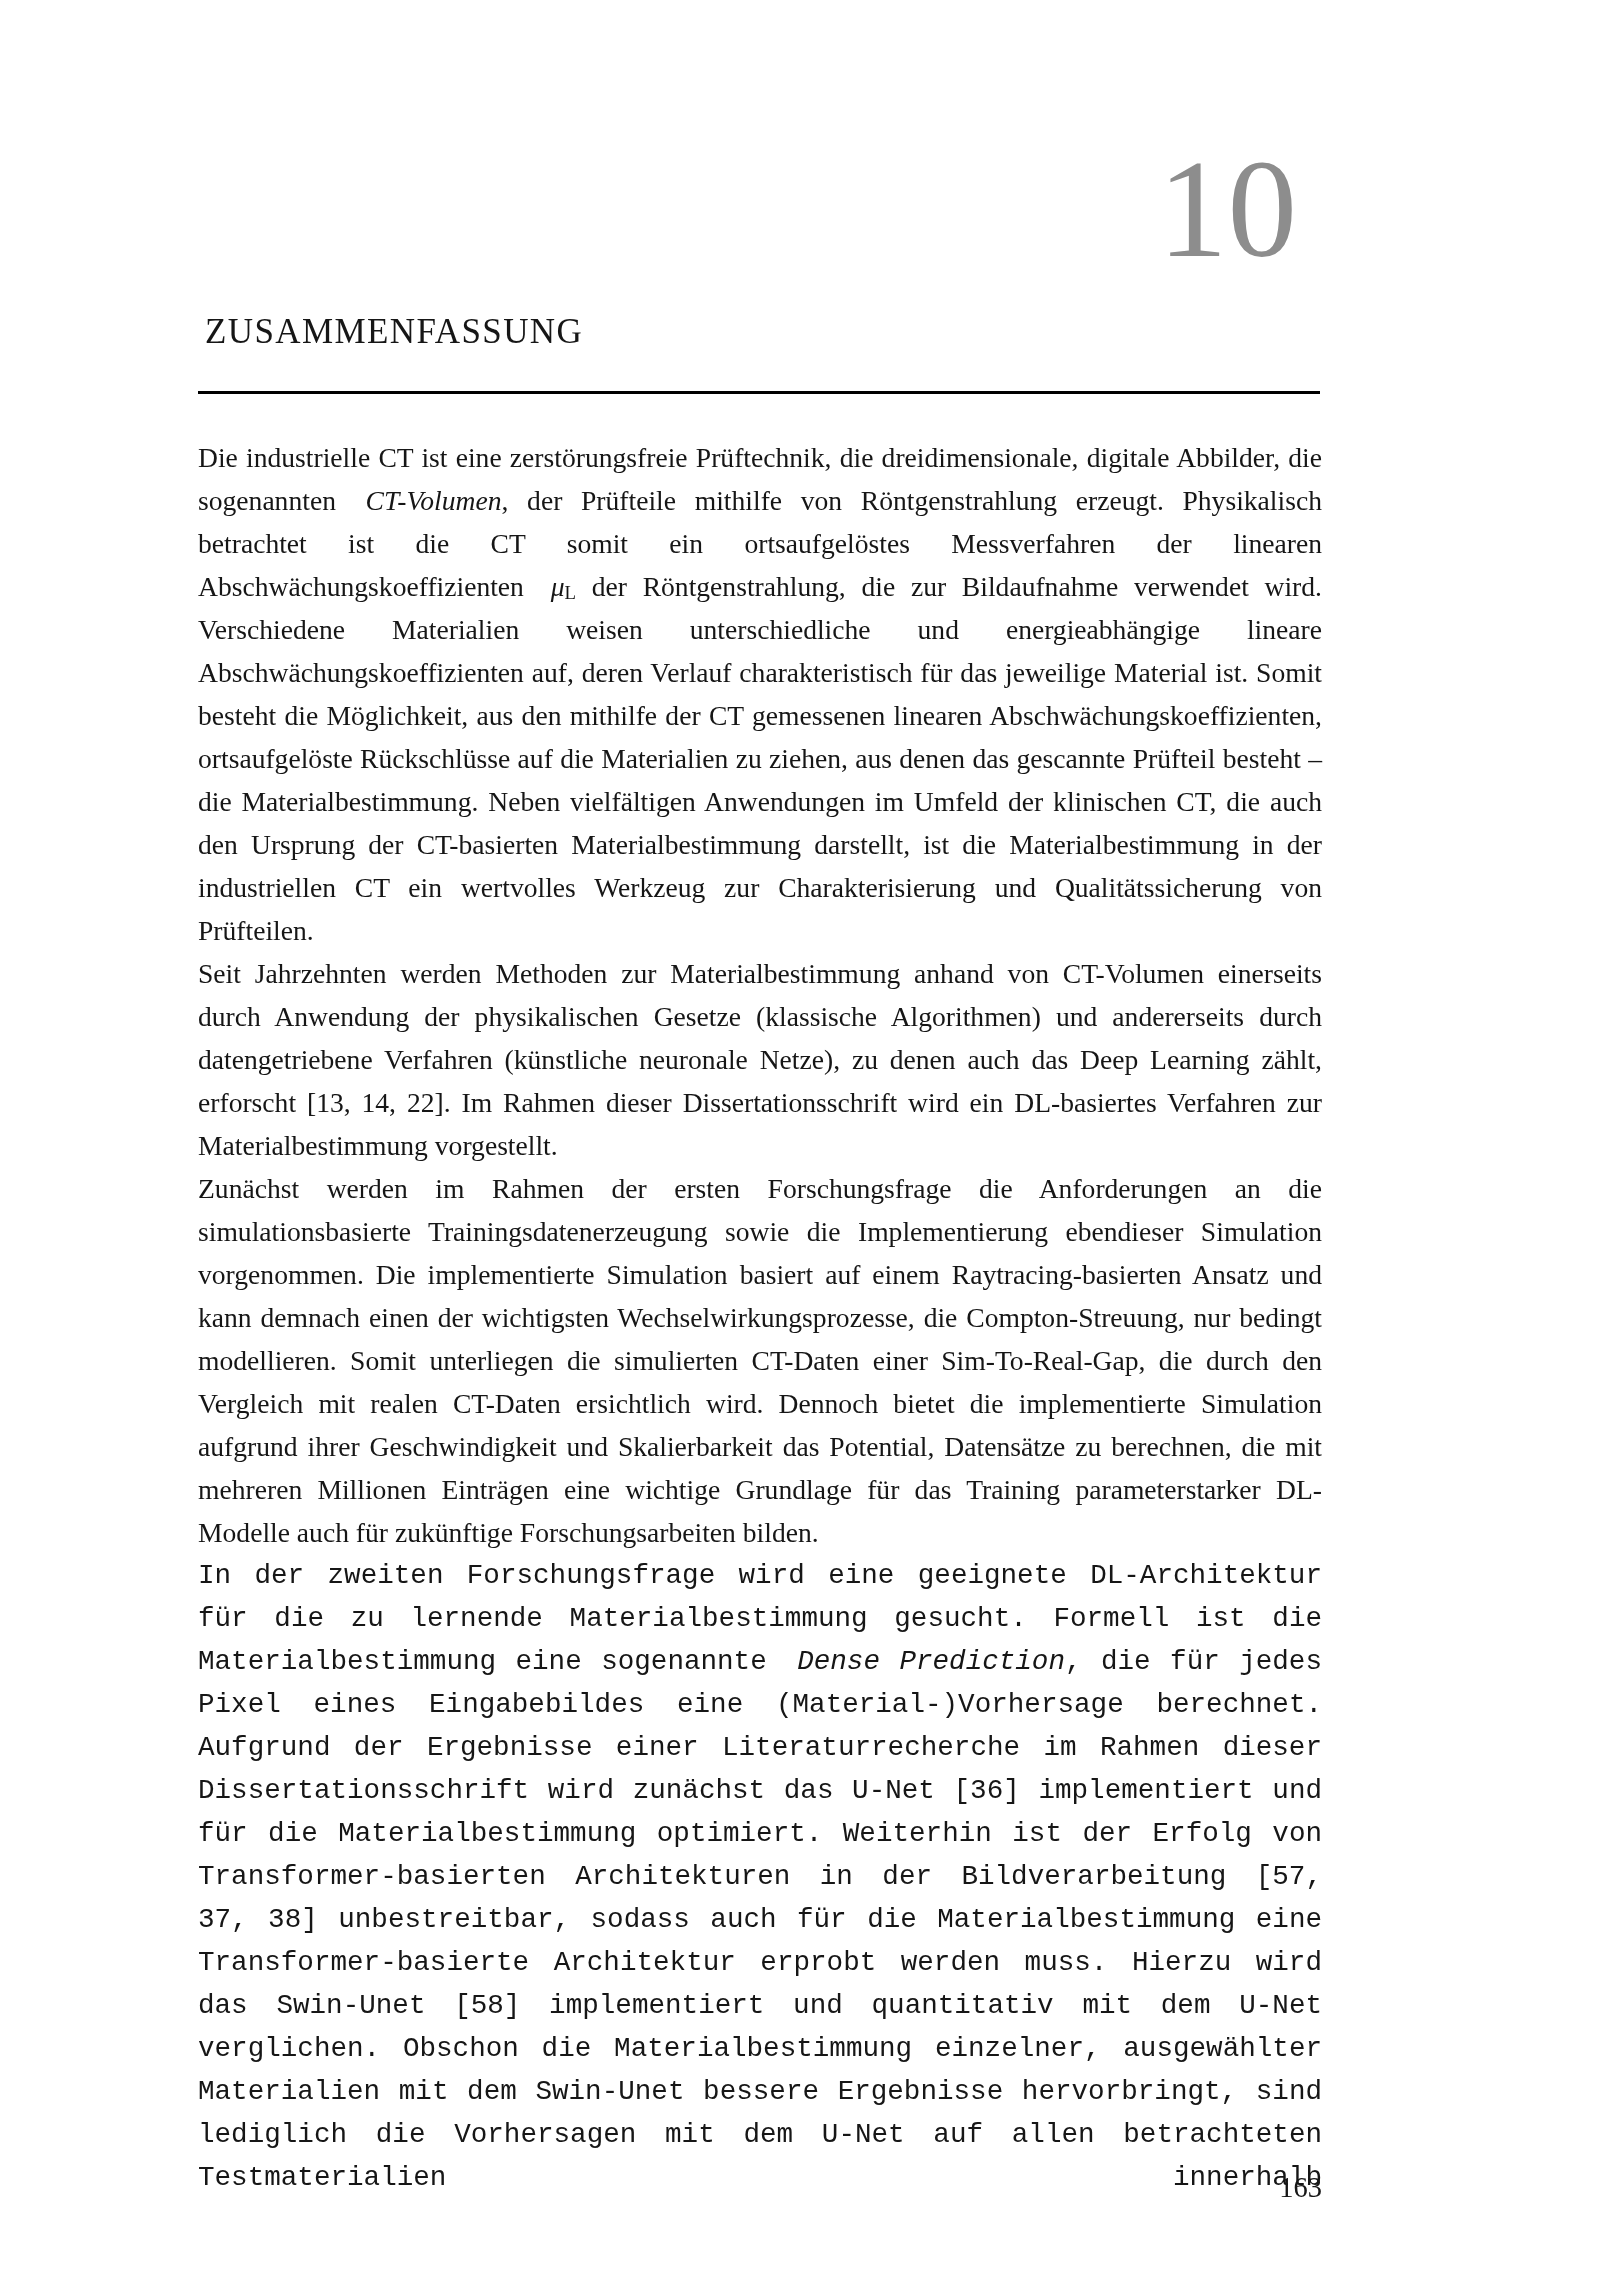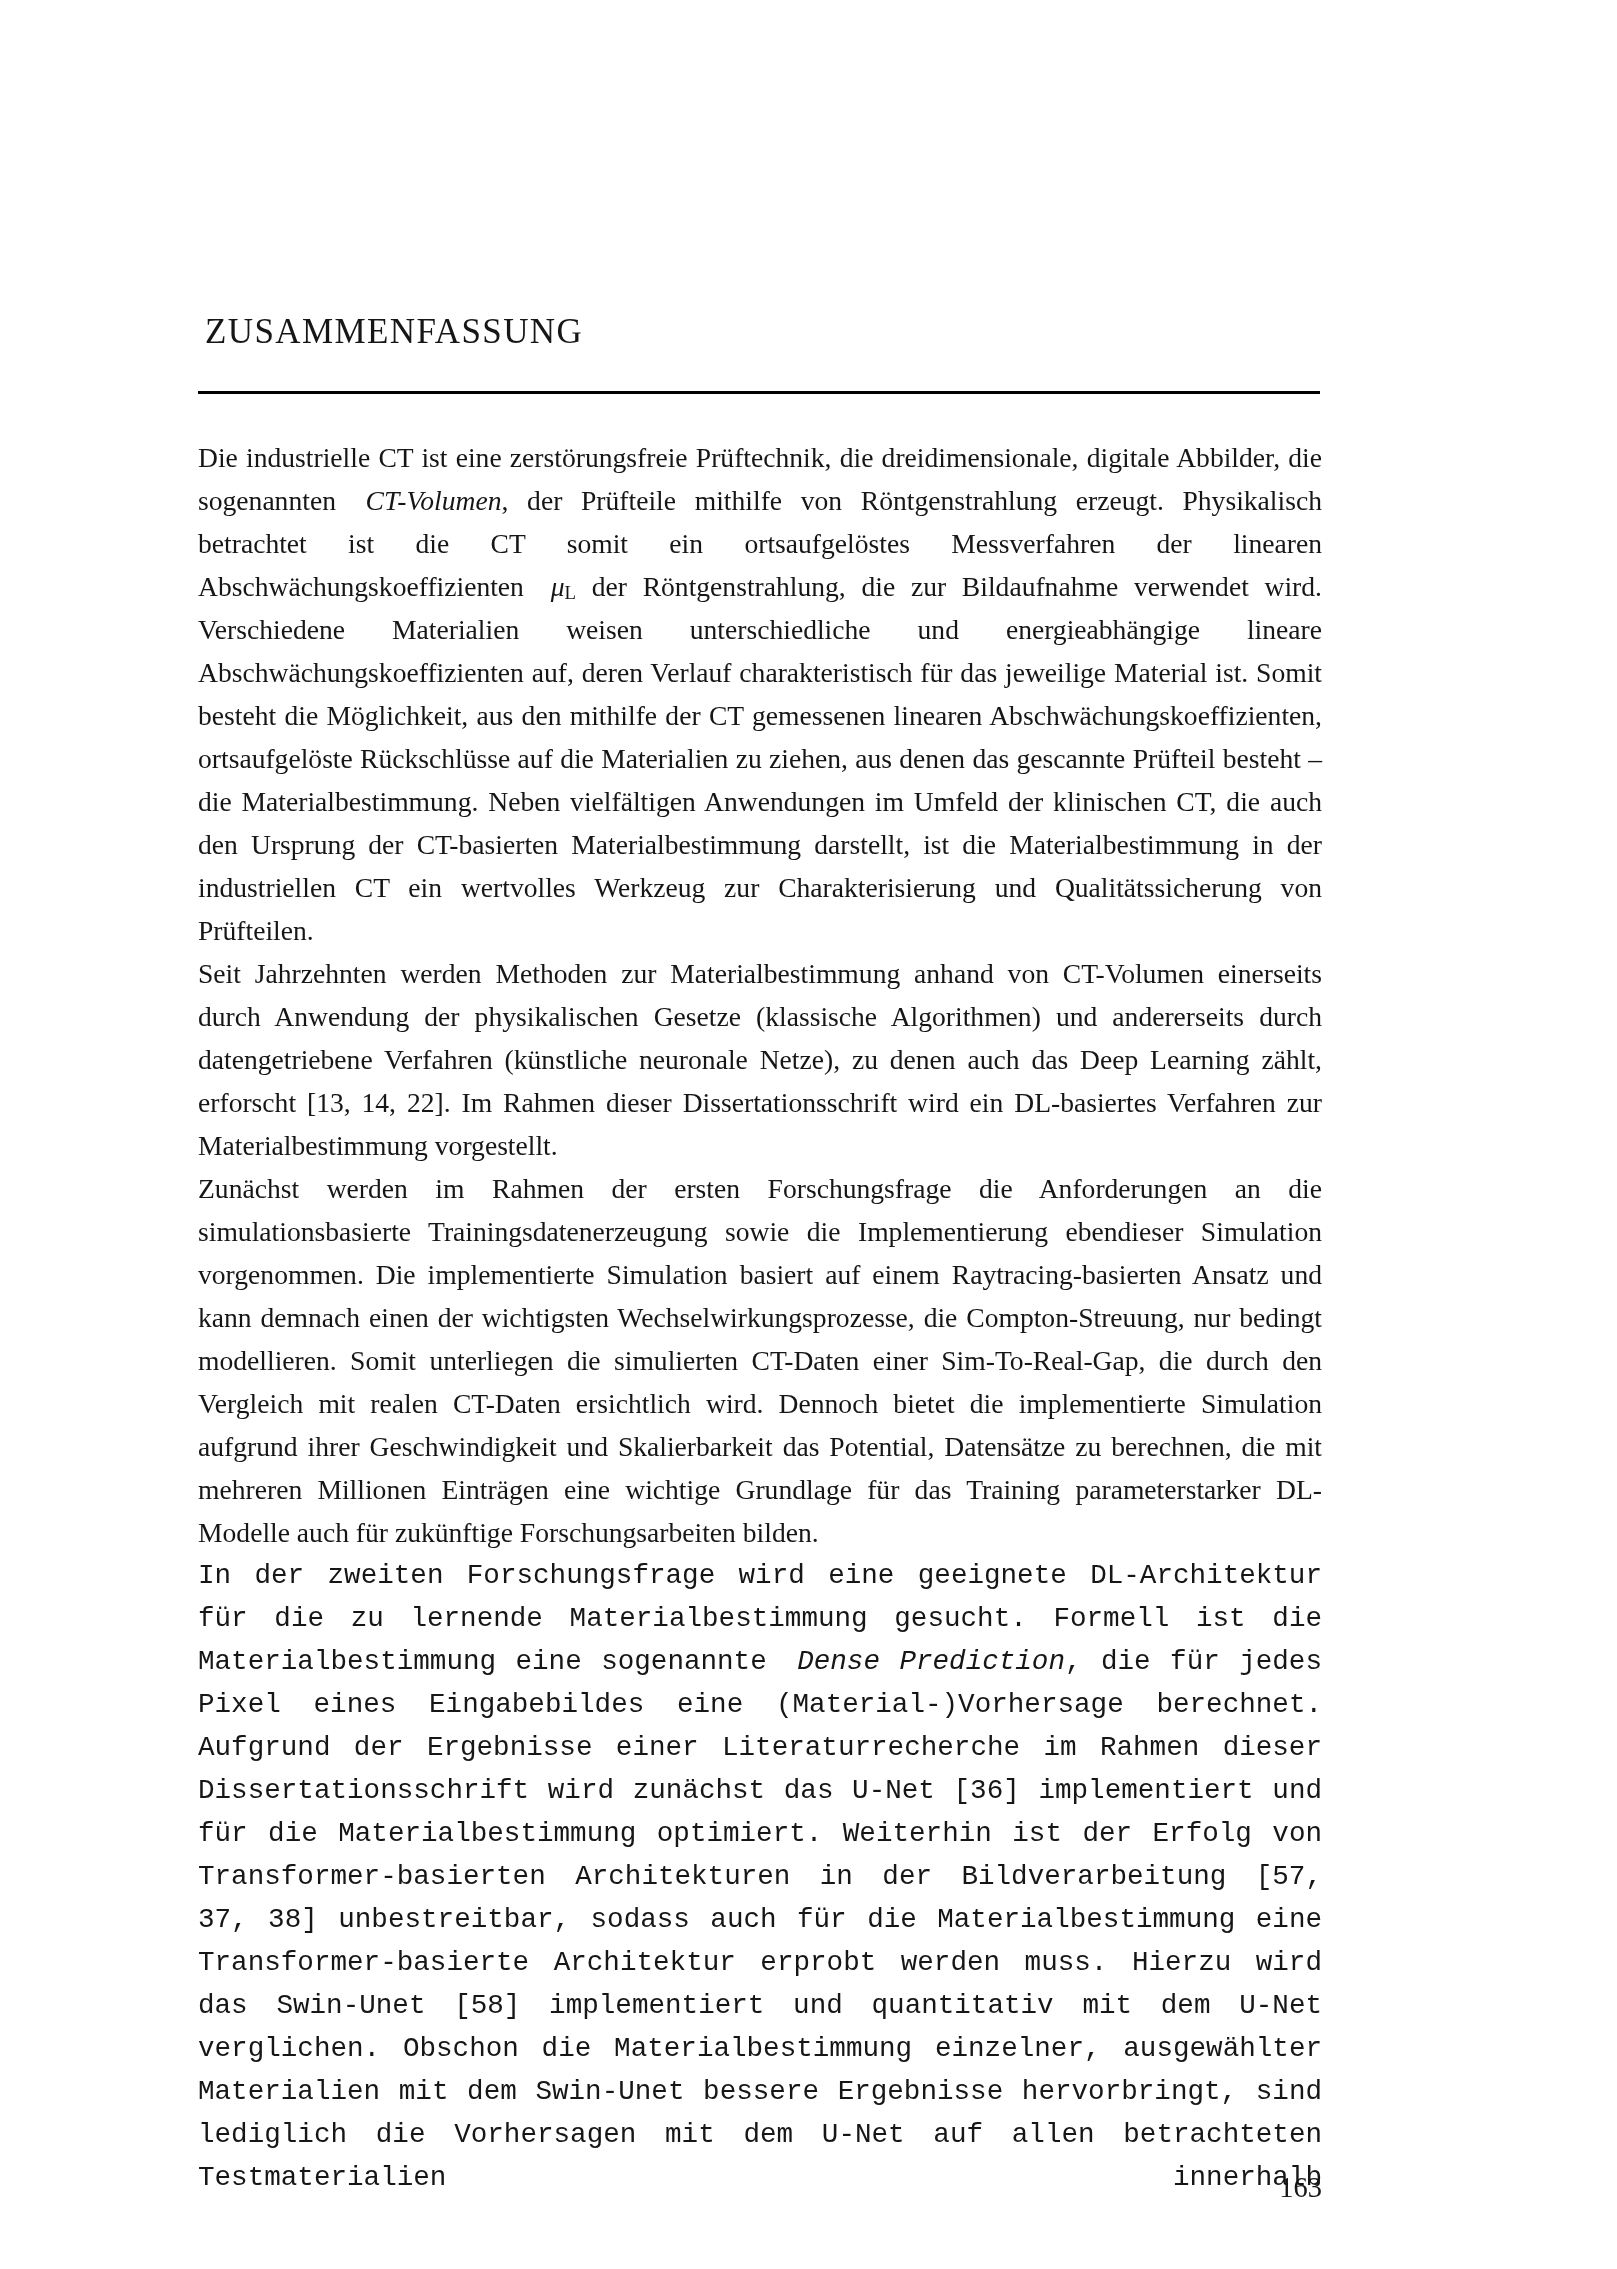--- a/index.html
+++ b/index.html
@@ -74,20 +74,21 @@
     top: 2174px;
     right: 296px;
     font-size: 28.5px;
     line-height: 1;
   }
 </style>
 </head>
 <body>
 
 <div class="page" style="color: rgb(22, 22, 22);">
+  <div class="chapter-number" style="color: rgb(141, 141, 141);">10</div>
 
   <div class="chapter-heading">ZUSAMMENFASSUNG</div>
 
   <div class="heading-rule" style="background: rgb(0, 0, 0);"></div>
 
   <div class="body-text">
       <p><span>Die industrielle CT ist eine zerstörungsfreie Prüftechnik, die dreidimensionale, digitale Abbilder, die sogenannten </span><em>CT-Volumen</em><span>, der Prüfteile mithilfe von Röntgenstrahlung erzeugt. Physikalisch betrachtet ist die CT somit ein ortsaufgelöstes Messverfahren der linearen Abschwächungskoeffizienten </span><em>μ</em><sub>L</sub><span> der Röntgenstrahlung, die zur Bildaufnahme verwendet wird. Verschiedene Materialien weisen unterschiedliche und energieabhängige lineare Abschwächungskoeffizienten auf, deren Verlauf charakteristisch für das jeweilige Material ist. Somit besteht die Möglichkeit, aus den mithilfe der CT gemessenen linearen Abschwächungskoeffizienten, ortsaufgelöste Rückschlüsse auf die Materialien zu ziehen, aus denen das gescannte Prüfteil besteht – die Materialbestimmung. Neben vielfältigen Anwendungen im Umfeld der klinischen CT, die auch den Ursprung der CT-basierten Materialbestimmung darstellt, ist die Materialbestimmung in der industriellen CT ein wertvolles Werkzeug zur Charakterisierung und Qualitätssicherung von Prüfteilen.</span></p>
       <p><span>Seit Jahrzehnten werden Methoden zur Materialbestimmung anhand von CT-Volumen einerseits durch Anwendung der physikalischen Gesetze (klassische Algorithmen) und andererseits durch datengetriebene Verfahren (künstliche neuronale Netze), zu denen auch das Deep Learning zählt, erforscht [13, 14, 22]. Im Rahmen dieser Dissertationsschrift wird ein DL-basiertes Verfahren zur Materialbestimmung vorgestellt.</span></p>
       <p><span>Zunächst werden im Rahmen der ersten Forschungsfrage die Anforderungen an die simulationsbasierte Trainingsdatenerzeugung sowie die Implementierung ebendieser Simulation vorgenommen. Die implementierte Simulation basiert auf einem Raytracing-basierten Ansatz und kann demnach einen der wichtigsten Wechselwirkungsprozesse, die Compton-Streuung, nur bedingt modellieren. Somit unterliegen die simulierten CT-Daten einer Sim-To-Real-Gap, die durch den Vergleich mit realen CT-Daten ersichtlich wird. Dennoch bietet die implementierte Simulation aufgrund ihrer Geschwindigkeit und Skalierbarkeit das Potential, Datensätze zu berechnen, die mit mehreren Millionen Einträgen eine wichtige Grundlage für das Training parameterstarker DL-Modelle auch für zukünftige Forschungsarbeiten bilden.</span></p>
       <p class="continues"><span>In der zweiten Forschungsfrage wird eine geeignete DL-Architektur für die zu lernende Materialbestimmung gesucht. Formell ist die Materialbestimmung eine sogenannte </span><em>Dense Prediction</em><span>, die für jedes Pixel eines Eingabebildes eine (Material-)Vorhersage berechnet. Aufgrund der Ergebnisse einer Literaturrecherche im Rahmen dieser Dissertationsschrift wird zunächst das U-Net [36] implementiert und für die Materialbestimmung optimiert. Weiterhin ist der Erfolg von Transformer-basierten Architekturen in der Bildverarbeitung [57, 37, 38] unbestreitbar, sodass auch für die Materialbestimmung eine Transformer-basierte Architektur erprobt werden muss. Hierzu wird das Swin-Unet [58] implementiert und quantitativ mit dem U-Net verglichen. Obschon die Materialbestimmung einzelner, ausgewählter Materialien mit dem Swin-Unet bessere Ergebnisse hervorbringt, sind lediglich die Vorhersagen mit dem U-Net auf allen betrachteten Testmaterialien innerhalb</span></p>

